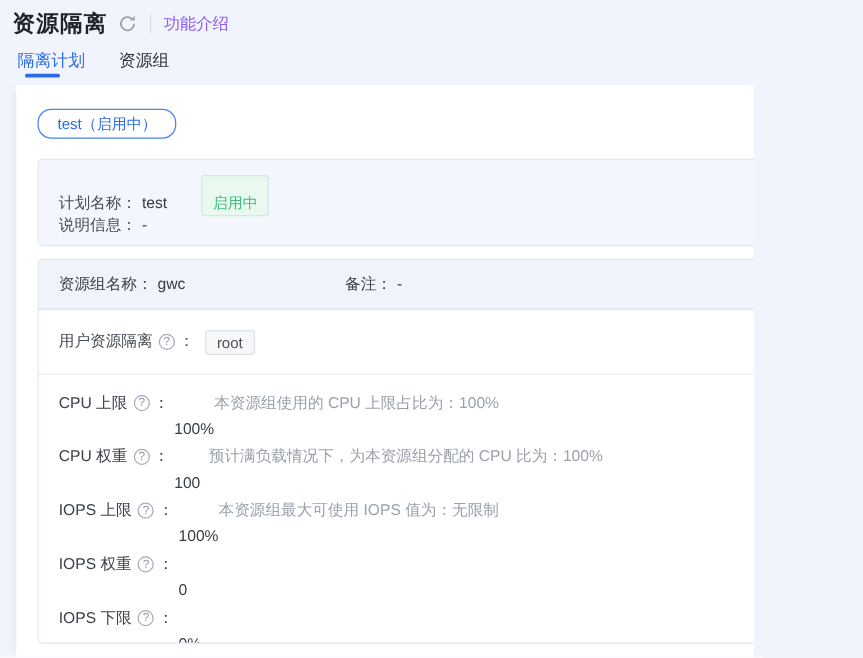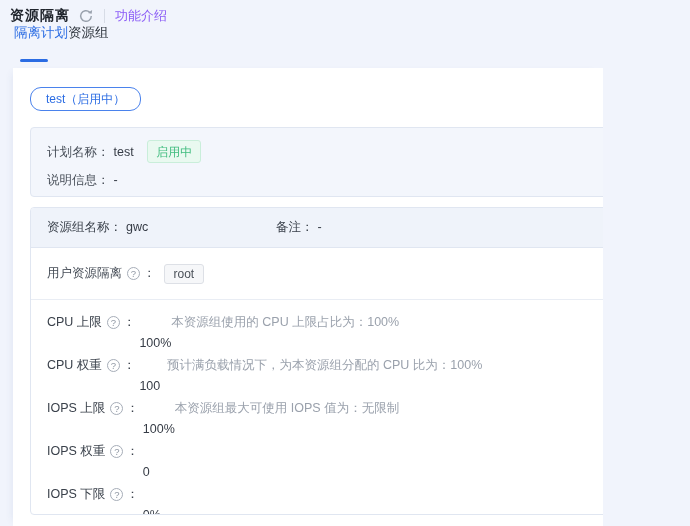--- a/index.html
+++ b/index.html
@@ -3,46 +3,46 @@
 <meta charset="utf-8">
 <style>
   * { margin:0; padding:0; box-sizing:border-box; }
   html,body { width:690px; height:526px; overflow:hidden; }
   body {
     font-family:"Liberation Sans","DejaVu Sans",sans-serif;
     font-size:12.5px; color:#394049; background:#f1f4fc; position:relative;
   }
   
   .title-row { position:absolute; left:10px; top:7px; display:flex; align-items:center; }
-  .page-title { font-size:14px; font-weight:bold; color:#20252d; letter-spacing:1px; }
+  .page-title { font-size:18px; font-weight:bold; color:#20252d; letter-spacing:1px; }
   .refresh { margin-left:8px; width:16px; height:16px; display:inline-flex; cursor:pointer; }
   .vdiv { width:1px; height:14px; background:#d7dce6; margin:0 10px; }
   .intro-link { color:#8b5cf6; font-size:13px; font-weight:500; text-decoration:none; cursor:pointer; }
-  .tabs { position:absolute; left:14px; top:24px; display:flex; font-size:13.5px; }
+  .tabs { position:absolute; left:14px; top:40px; display:flex; gap:27px; font-size:13.5px; }
   .tab { color:#2d333c; cursor:pointer; padding-bottom:6px; }
   .tab.active { color:#2b6ce3; font-weight:500; }
   .tab-underline { position:absolute; left:20px; top:59px; width:28px; height:3px; background:#2b6ce3; border-radius:2px; }
   
   .card {
     position:absolute; left:13px; top:68px; width:590px; height:458px;
     background:#fff; overflow:hidden; box-shadow:-5px 0 8px -5px rgba(45,75,140,.10);
   }
   .plan-btn {
     position:absolute; left:17px; top:19px; height:24px; padding:0 15px;
     background:#fff; border:1px solid #4a82ec; border-radius:11px;
     color:#2b6ce3; font-size:12px; font-weight:500; line-height:22px; cursor:pointer;
     font-family:inherit;
   }
   .panel { position:absolute; left:17px; width:720px; border:1px solid #e0e6f1; border-radius:4px; }
   .plan-panel { top:59px; height:70px; background:#f3f6fc; padding:12px 16px 0 16px; }
   .plan-panel .p-row { height:20px; line-height:20px; margin-bottom:10px; color:#454c56; }
   .colon { margin-right:4px; }
   .value { color:#363c46;margin-top:40px; }
   .badge {
-    display:inline-block; margin-left:10px; padding:4px 8px 2px; font-size:12px;
+    display:inline-block; margin-left:24px; padding:14px 8px 2px; font-size:12px;
     color:#3fbc7e; background:#e9f9f0; border:1px solid #c9eeda; border-radius:3px; line-height:15px;
   }
   .group-panel { top:139px; height:308px; background:#fff; overflow:hidden; }
   .group-header {
     height:40px; line-height:39px; background:#eff3fa; border-bottom:1px solid #e0e6f1;
     position:relative; padding-left:16px; color:#3a414b; font-weight:500;
   }
   .remark { position:absolute; left:245px; top:0; font-weight:500; }
   .user-row {
     height:52px; display:flex; align-items:center; padding-left:16px;

